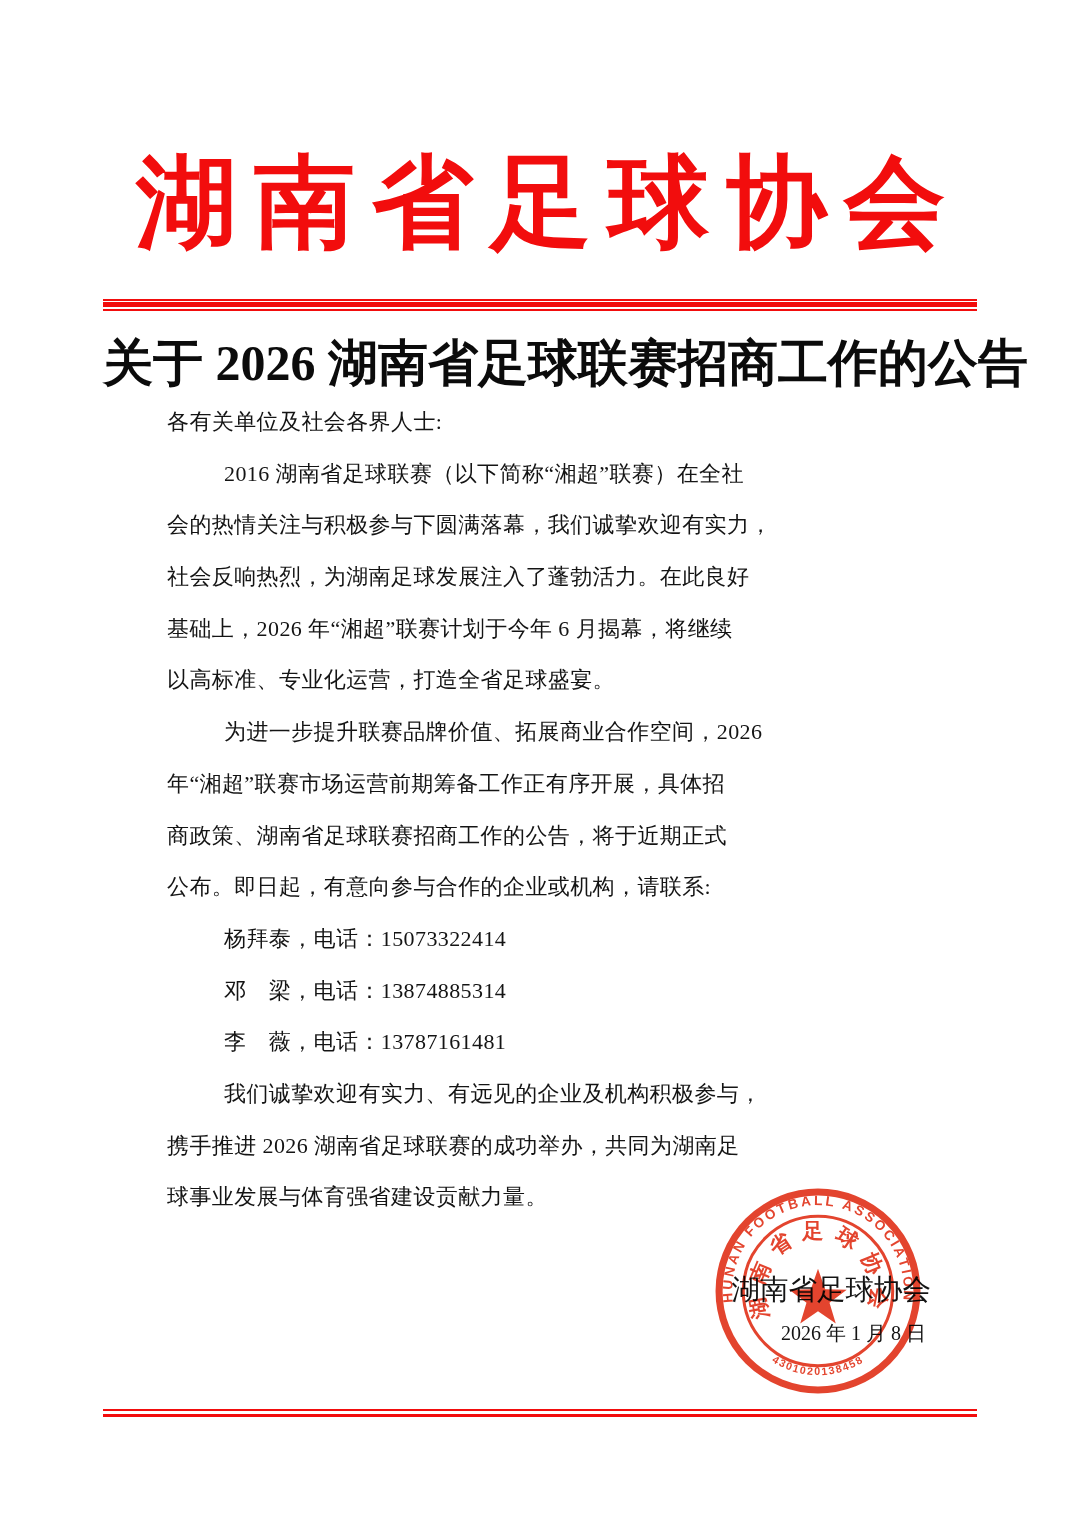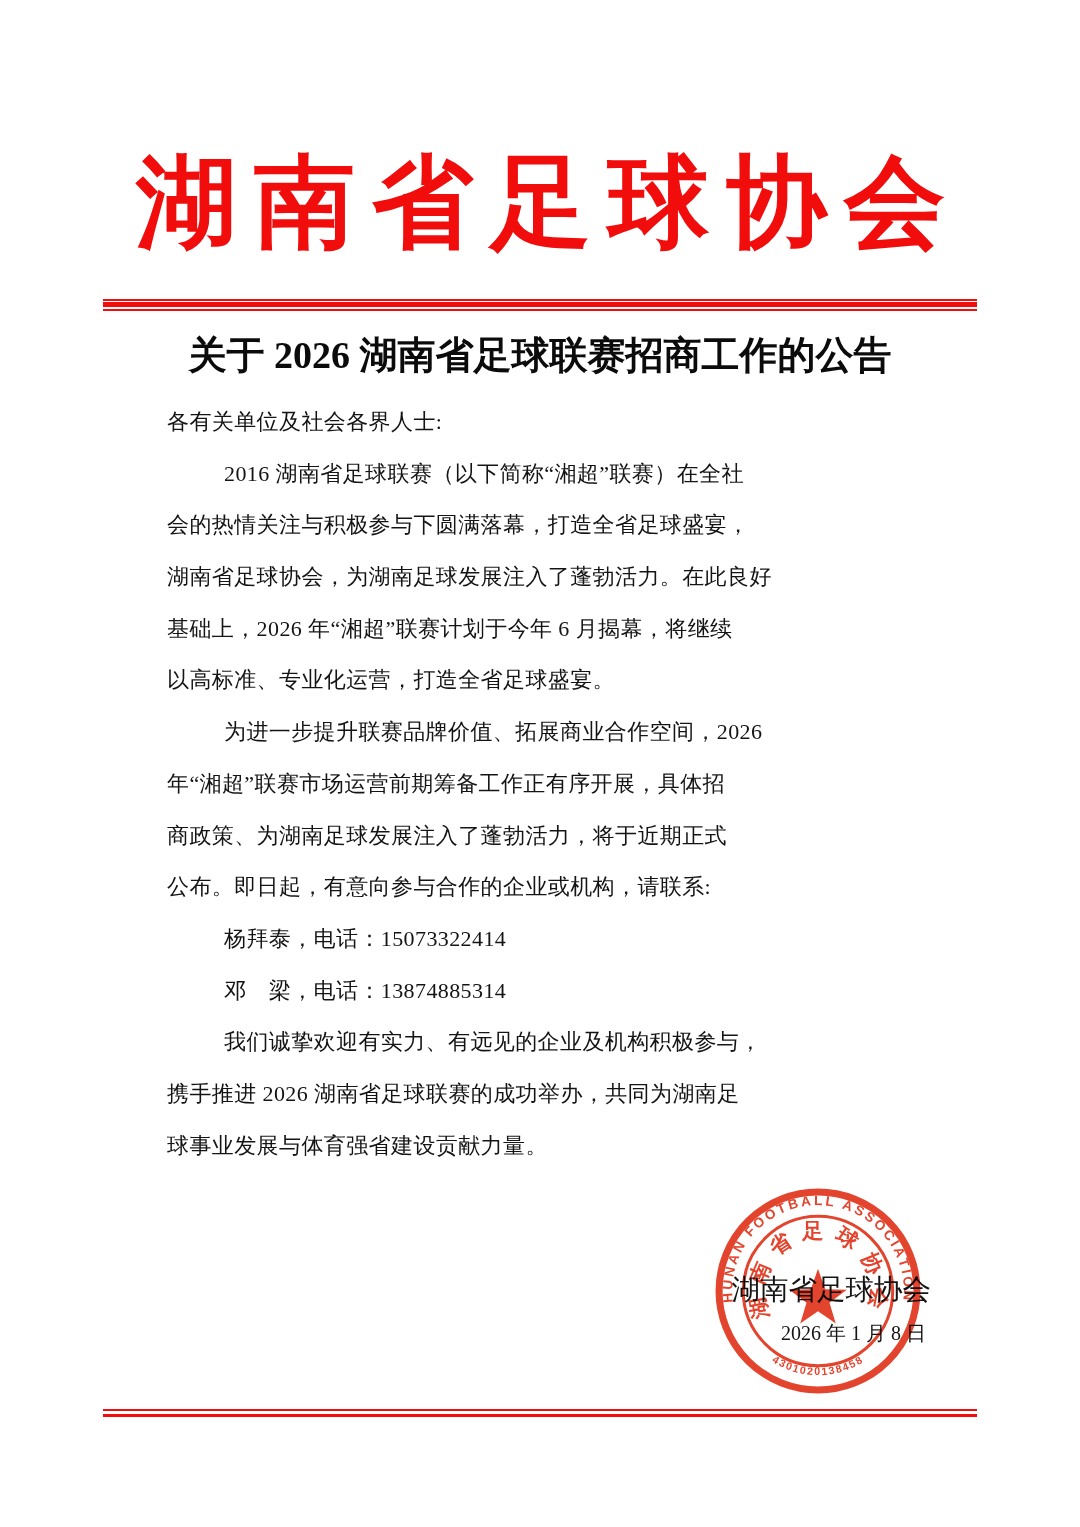--- a/index.html
+++ b/index.html
@@ -23,21 +23,21 @@
   }
   .sep{position:absolute;left:103px;top:299px;width:874px;}
   .sep-l1{height:2px;background:#f20d0d;}
   .sep-g1{height:1px;}
   .sep-l2{height:5px;background:#f20d0d;}
   .sep-g2{height:2px;}
   .sep-l3{height:2px;background:#f20d0d;}
   .doc-title{
     position:absolute;left:103px;top:330px;width:874px;
     text-align:center;
-    font-size:38px;font-weight:bold;color:#0b0b0b;
+    font-size:50px;font-weight:bold;color:#0b0b0b;
     white-space:nowrap;
   }
   .body-block{
     position:absolute;left:167px;top:396px;width:790px;
     font-size:22px;color:#141414;
   }
   .line{
     height:51.7px;line-height:51.7px;
     white-space:pre;
     letter-spacing:0.4px;
@@ -75,30 +75,31 @@
     <div class="sep-l2"></div>
     <div class="sep-g2"></div>
     <div class="sep-l3"></div>
   </div>
 
   <div class="doc-title">关于 2026 湖南省足球联赛招商工作的公告</div>
 
   <div class="body-block">
     <div class="line">各有关单位及社会各界人士:</div>
     <div class="line indent">2016 湖南省足球联赛（以下简称“湘超”联赛）在全社</div>
-    <div class="line">会的热情关注与积极参与下圆满落幕，打造全省足球盛宴，</div>
-    <div class="line">湖南省足球协会，为湖南足球发展注入了蓬勃活力。在此良好</div>
+    <div class="line">会的热情关注与积极参与下圆满落幕，我们诚挚欢迎有实力，</div>
+    <div class="line">社会反响热烈，为湖南足球发展注入了蓬勃活力。在此良好</div>
     <div class="line">基础上，2026 年“湘超”联赛计划于今年 6 月揭幕，将继续</div>
     <div class="line">以高标准、专业化运营，打造全省足球盛宴。</div>
     <div class="line indent">为进一步提升联赛品牌价值、拓展商业合作空间，2026</div>
     <div class="line">年“湘超”联赛市场运营前期筹备工作正有序开展，具体招</div>
-    <div class="line">商政策、为湖南足球发展注入了蓬勃活力，将于近期正式</div>
+    <div class="line">商政策、湖南省足球联赛招商工作的公告，将于近期正式</div>
     <div class="line">公布。即日起，有意向参与合作的企业或机构，请联系:</div>
     <div class="line indent">杨拜泰，电话：15073322414</div>
     <div class="line indent">邓　梁，电话：13874885314</div>
+    <div class="line indent">李　薇，电话：13787161481</div>
     <div class="line indent">我们诚挚欢迎有实力、有远见的企业及机构积极参与，</div>
     <div class="line">携手推进 2026 湖南省足球联赛的成功举办，共同为湖南足</div>
     <div class="line">球事业发展与体育强省建设贡献力量。</div>
   </div>
 
   <div class="sign-org">湖南省足球协会</div>
 
   <div class="sign-date">2026 年 1 月 8 日</div>
 
   <svg class="seal" viewBox="0 0 208 208">

